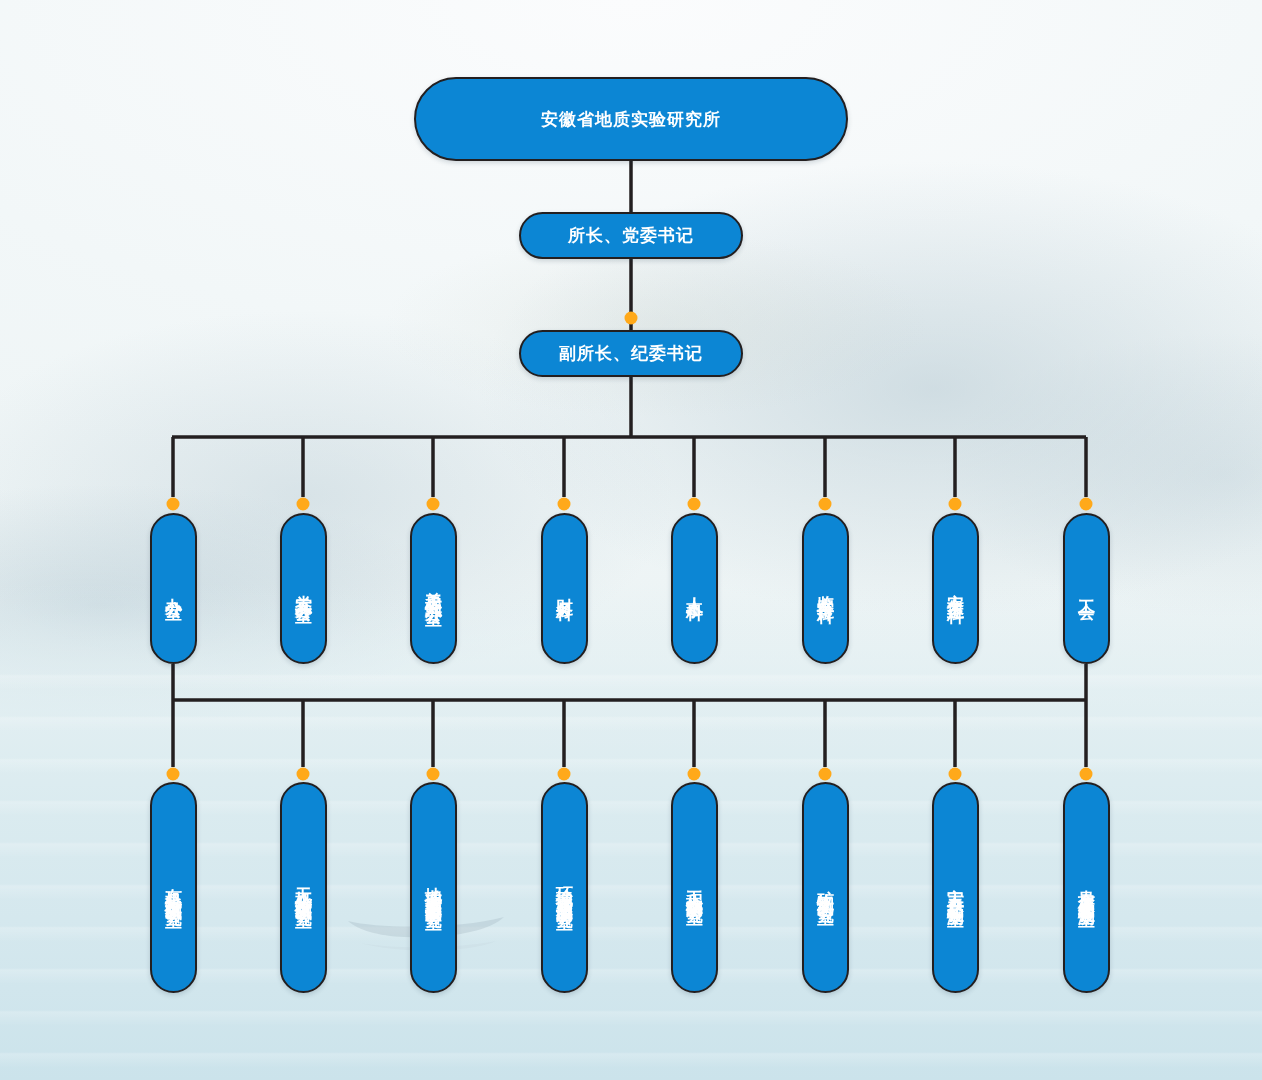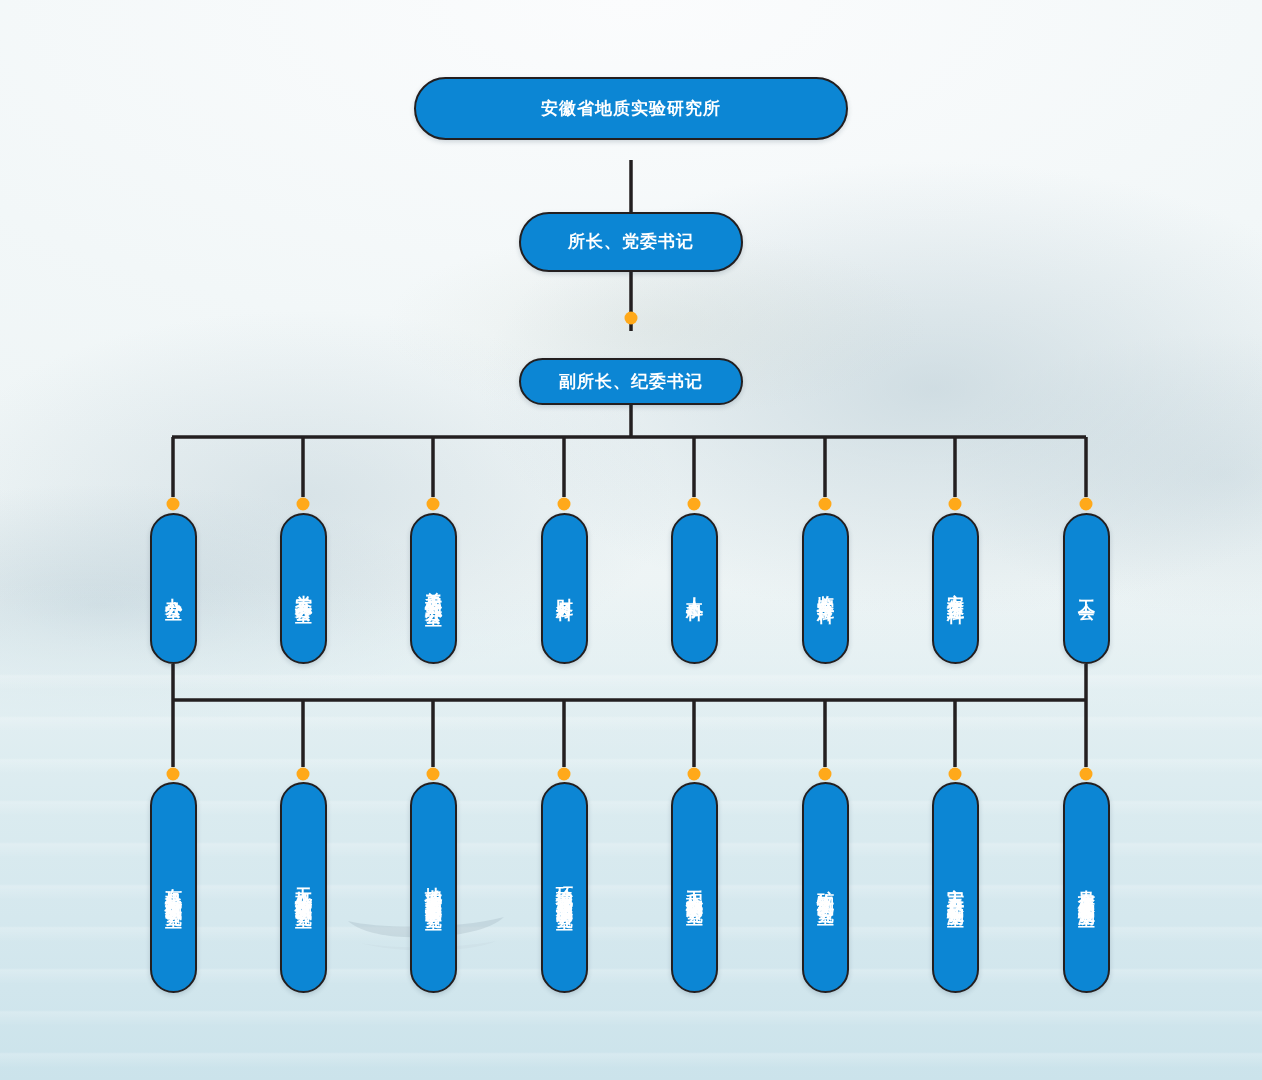--- a/index.html
+++ b/index.html
@@ -192,29 +192,29 @@
   <div class="dot" style="left:1086px; top:504px;"></div>
   <div class="dot" style="left:173px;  top:774px;"></div>
   <div class="dot" style="left:303px;  top:774px;"></div>
   <div class="dot" style="left:433px;  top:774px;"></div>
   <div class="dot" style="left:564px;  top:774px;"></div>
   <div class="dot" style="left:694px;  top:774px;"></div>
   <div class="dot" style="left:825px;  top:774px;"></div>
   <div class="dot" style="left:955px;  top:774px;"></div>
   <div class="dot" style="left:1086px; top:774px;"></div>
 
-  <div class="node node-h node-root" style="left:414px; top:77px; width:434px; height:63px; flex-direction:row;">
+  <div class="node node-h node-root" style="left:414px; top:77px; width:434px; height:84px; flex-direction:row;">
     <span>安徽省地质实验研究所</span>
   </div>
 
-  <div class="node node-h" style="left:519px; top:212px; width:224px; height:60px;text-align:right;">
+  <div class="node node-h" style="left:519px; top:212px; width:224px; height:47px;text-align:right;">
     <span>所长、党委书记</span>
   </div>
 
-  <div class="node node-h" style="left:519px; top:330px; width:224px; height:47px;margin-top:28px;">
+  <div class="node node-h" style="left:519px; top:330px; width:224px; height:47px;">
     <span>副所长、纪委书记</span>
   </div>
 
   <div class="node node-v" style="left:150px;  top:513px; width:47px; height:151px;">
       <span class="vtext">办公室</span>
     </div>
   <div class="node node-v" style="left:280px;  top:513px; width:47px; height:151px;">
       <span class="vtext">党委办公室</span>
     </div>
   <div class="node node-v" style="left:410px;  top:513px; width:47px; height:151px;">

